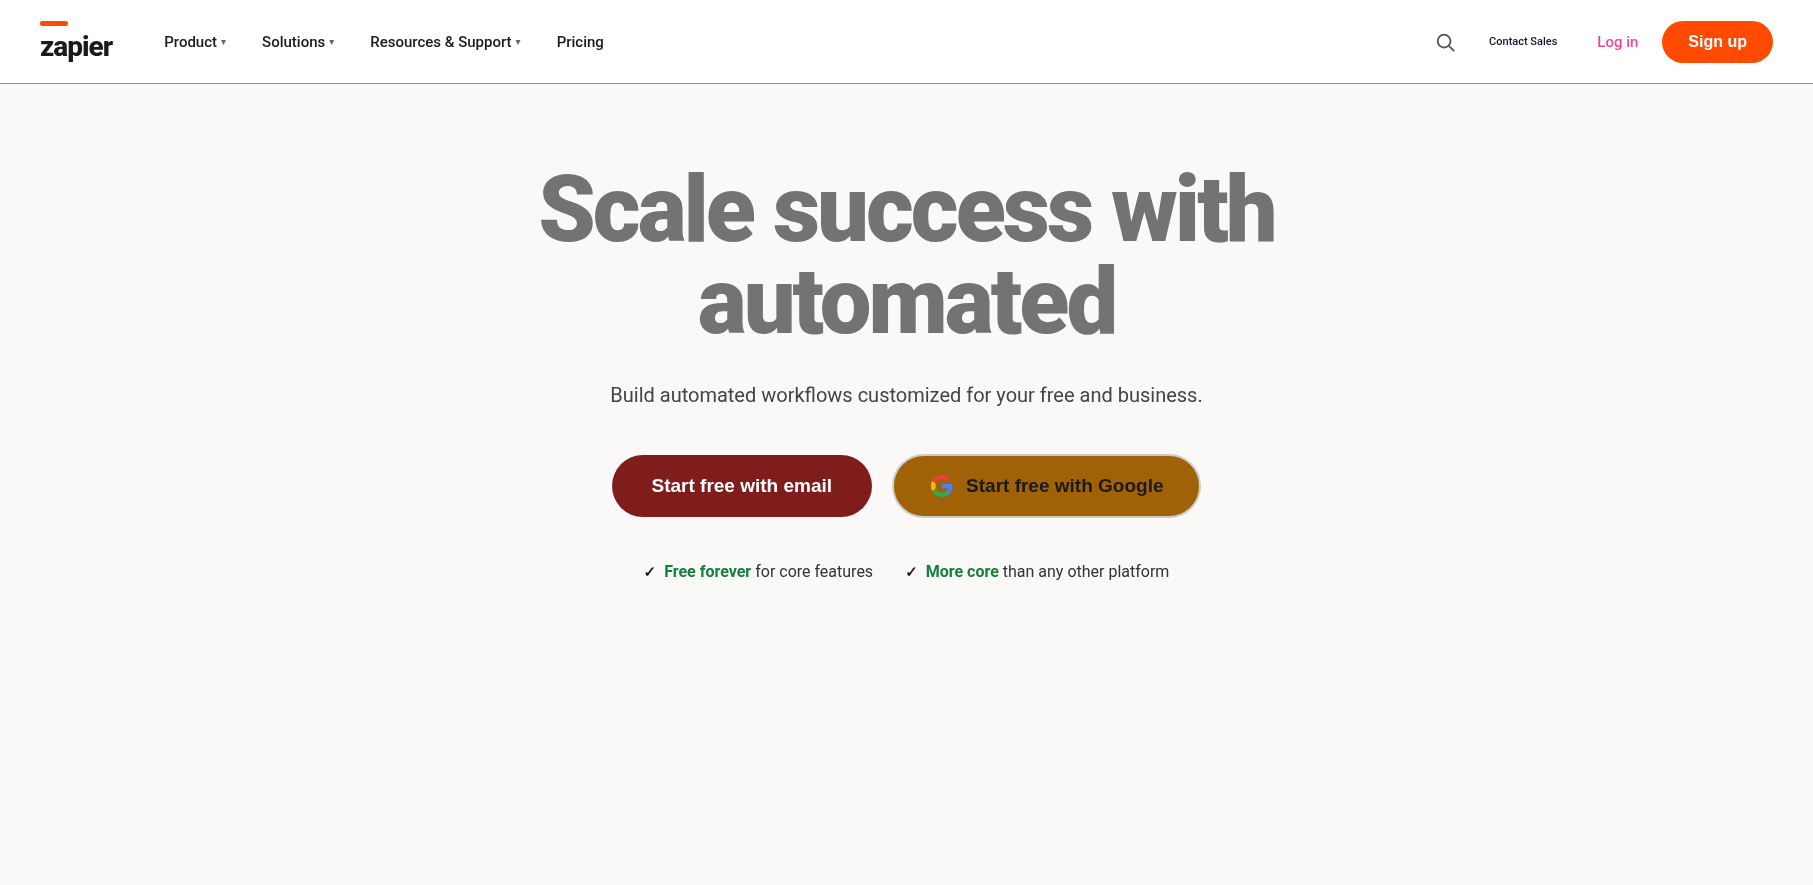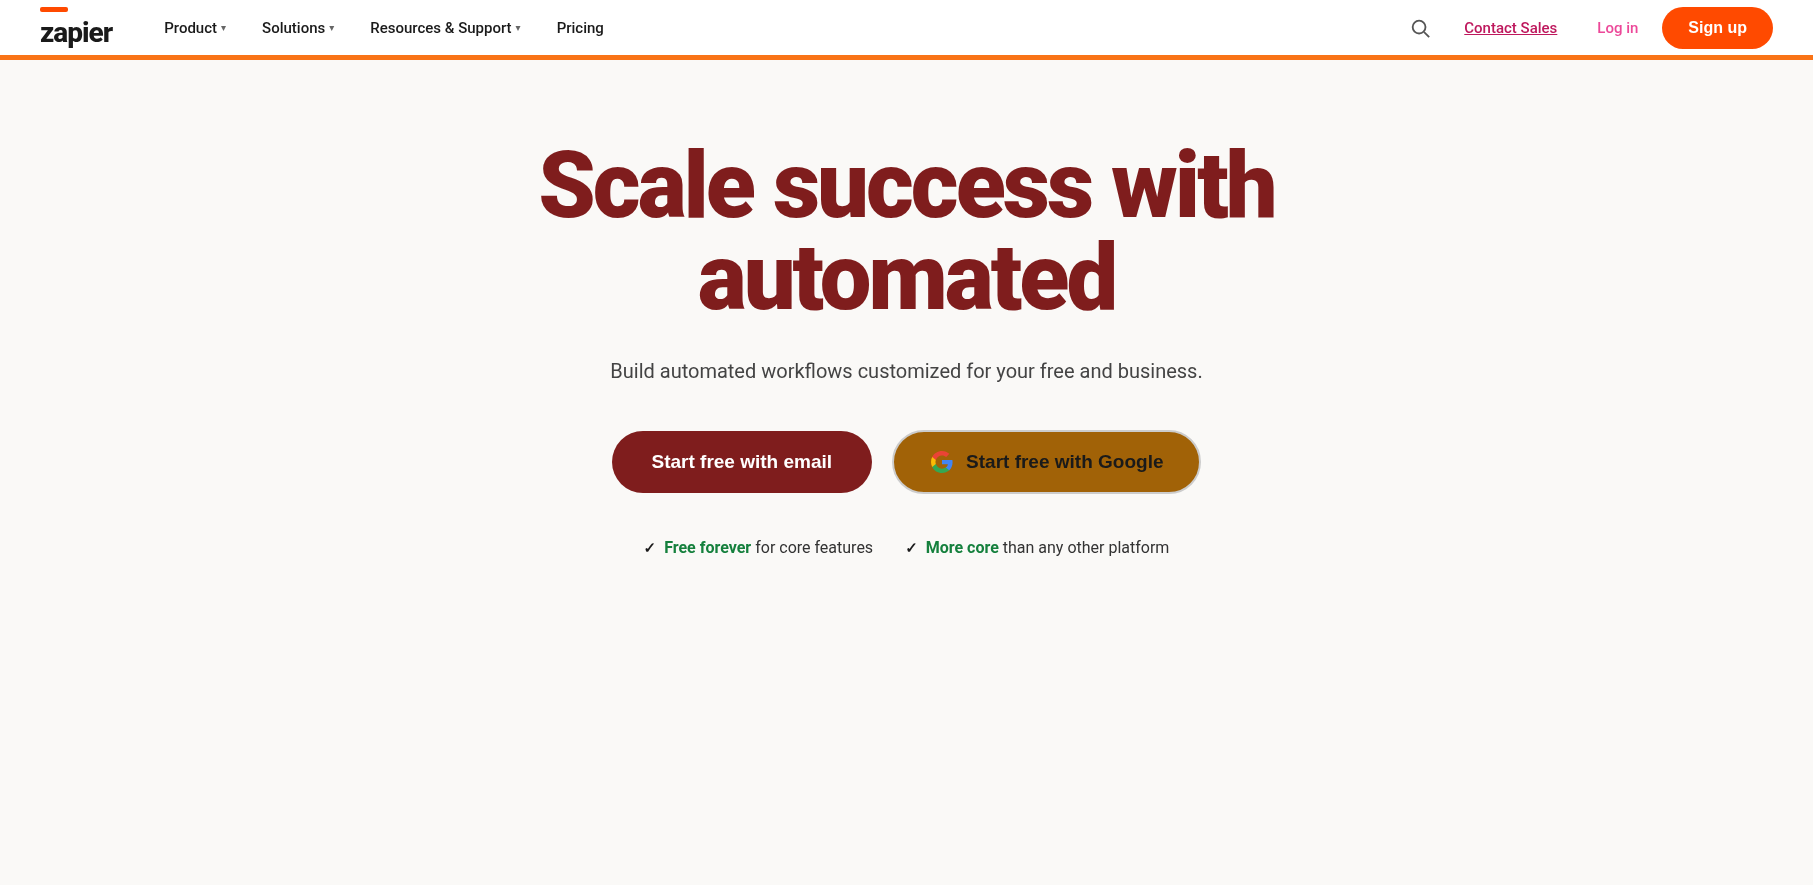--- a/index.html
+++ b/index.html
@@ -9,23 +9,23 @@
       background-color: #faf9f7;
       color: #1a1a1a;
       min-height: 885px;
     }
 
     
     .navbar {
       display: flex;
       align-items: center;
       padding: 0 40px;
-      height: 60px;
+      height: 84px;
       background: #fff;
-      border-bottom: 5px solid #f97316;
+      border-bottom: 1px solid #f97316;
       position: relative;
       z-index: 10;
     }
 
     .logo-wrap {
       display: flex;
       align-items: center;
       gap: 6px;
       margin-right: 36px;
       text-decoration: none;
@@ -90,27 +90,26 @@
 
     .search-icon-svg {
       width: 22px;
       height: 22px;
       stroke: #555;
       fill: none;
       stroke-width: 2;
     }
 
     .contact-sales {
-      font-size: 15px;
+      font-size: 11px;
       font-weight: 500;
-      color: #be185d;
+      color: #0f172a;
       padding: 10px 16px;
       cursor: pointer;
       border-radius: 8px;
-      text-decoration: underline;
     }
 
     .log-in {
       font-size: 15px;
       font-weight: 500;
       color: #ec4899;
       padding: 10px 16px;
       cursor: pointer;
       border-radius: 8px;
     }
@@ -134,21 +133,21 @@
       align-items: center;
       justify-content: center;
       text-align: center;
       padding: 80px 40px 60px;
       background: #faf9f7;
     }
 
     .hero-title {
       font-size: 92px;
       font-weight: 900;
-      color: #7f1d1d;
+      color: #737373;
       line-height: 1.0;
       letter-spacing: -3px;
       max-width: 900px;
       margin-bottom: 32px;
     }
 
     .hero-subtitle {
       font-size: 20px;
       color: #444;
       font-weight: 400;

